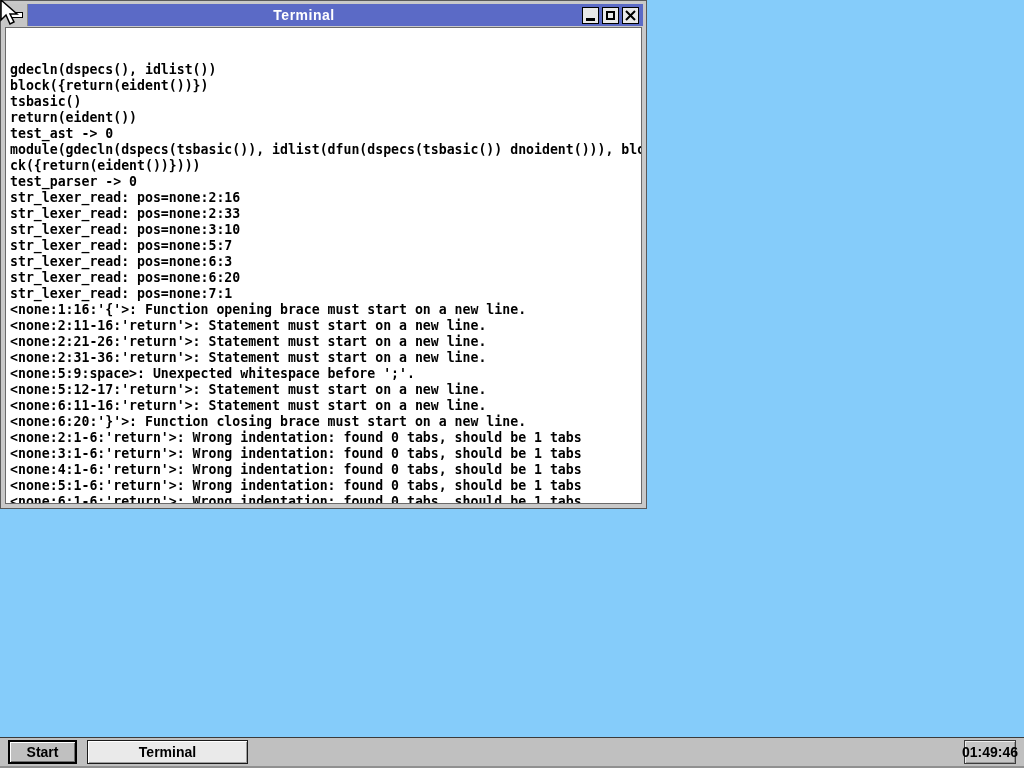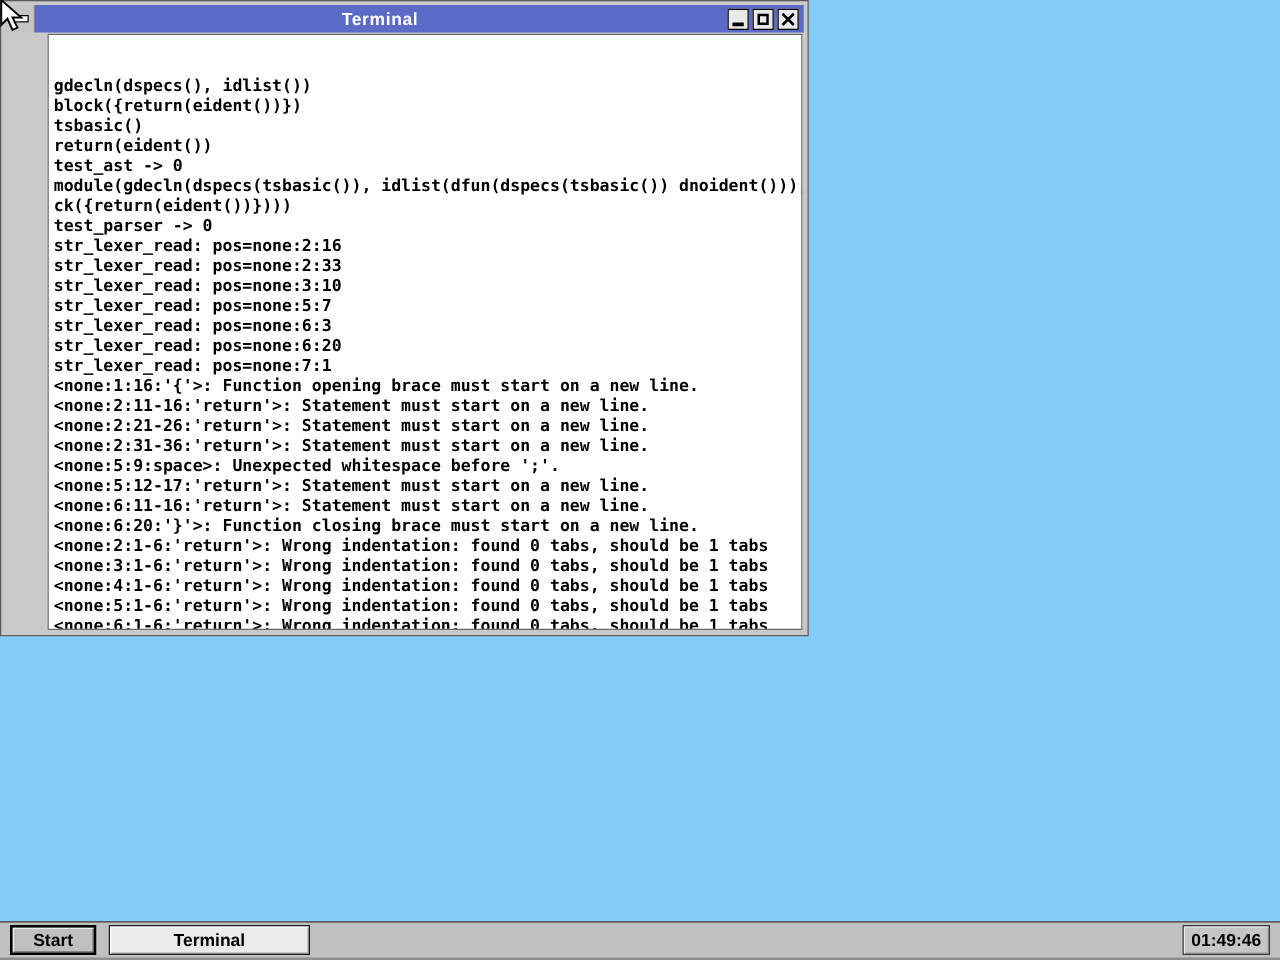--- a/index.html
+++ b/index.html
@@ -65,21 +65,20 @@
   .term {
     position: absolute;
     left: 4px; top: 26px; right: 4px; bottom: 4px;
     background: #ffffff;
     border: 1px solid #6a6a6a;
     overflow: hidden;
     padding: 2px 0 0 4px;
     font: bold 13.2px/16px "DejaVu Sans Mono", monospace;
     color: #000000;
     white-space: pre;
-    margin-left: 33px;
   }
   .tline { height: 16px; }
 
   
   .taskbar {
     position: absolute;
     left: 0; bottom: 0;
     width: 1024px; height: 31px;
     background: #c0c0c0;
     border-top: 1px solid #3a3a3a;
@@ -102,21 +101,21 @@
     width: 161px; height: 24px;
     background: #eaeaea;
     border: 1px solid #1a1a1a;
     box-shadow: inset 1px 1px 0 #ffffff, inset -1px -1px 0 #9e9e9e;
     font: bold 14px "Liberation Sans", sans-serif;
     color: #000;
     cursor: default;
   }
   .tb-spacer { flex: 1; }
   .clock {
-    width: 70px; height: 24px;
+    width: 52px; height: 24px;
     background: #c6c6c6;
     border: 1px solid #3c3c3c;
     box-shadow: inset 1px 1px 0 #ededed, inset -1px -1px 0 #969696;
     display: flex; align-items: center; justify-content: center;
     font: bold 14px "Liberation Sans", sans-serif;
     color: #000;
   }
 
   
   .mouse-cursor {

